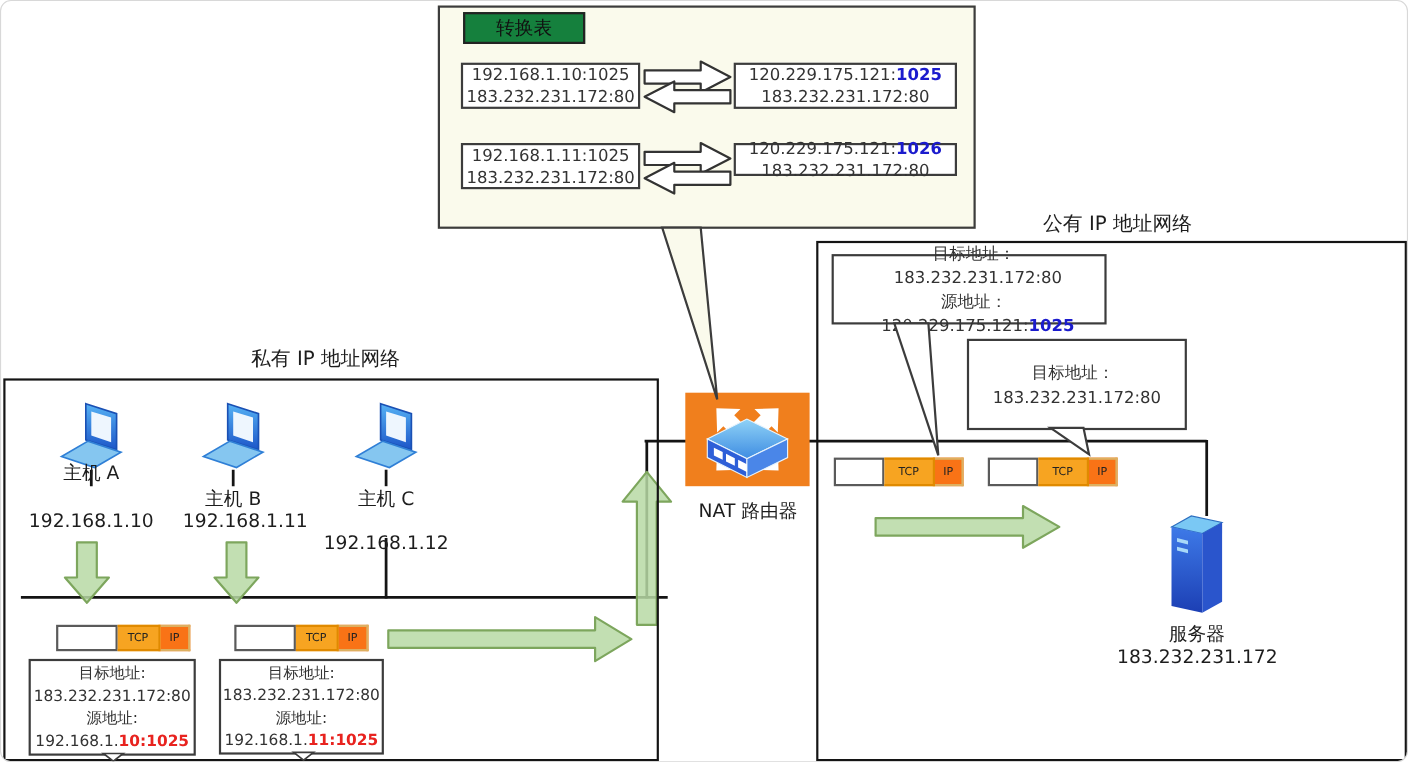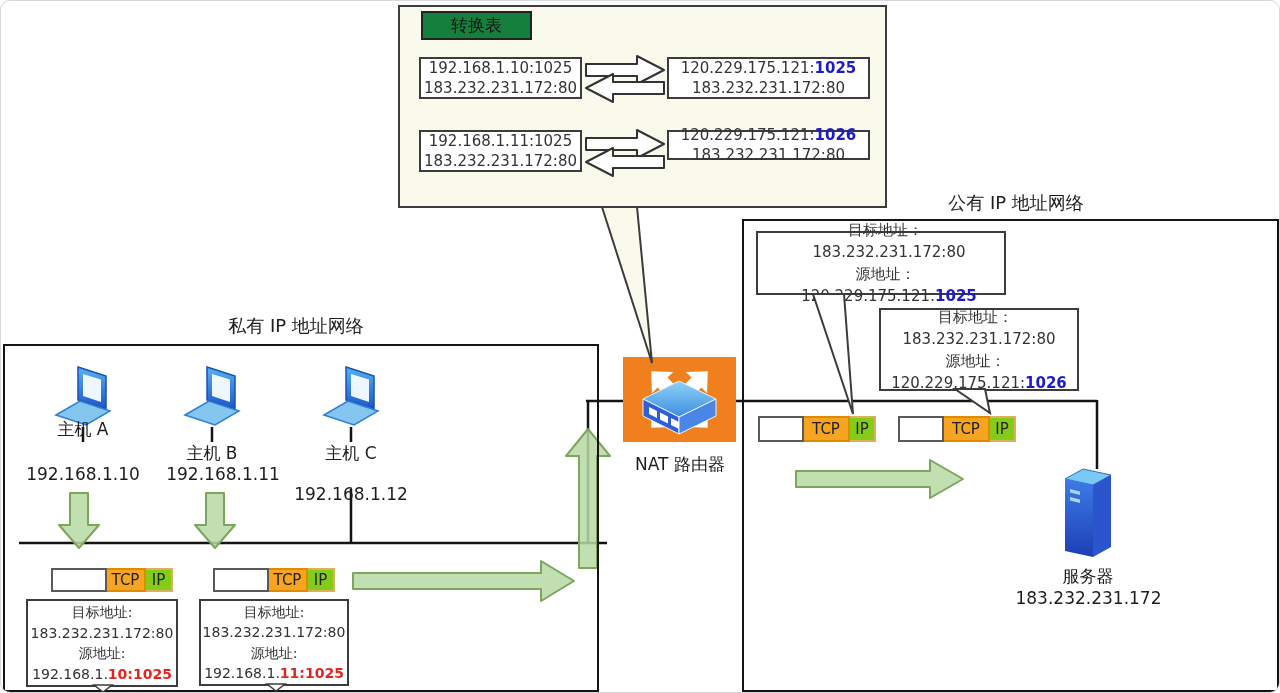--- a/index.html
+++ b/index.html
@@ -18,24 +18,24 @@
   .ttable-title{background:#15803d;border:2px solid #222;padding:1px 28px;font-size:17px;color:#111;}
   .map-box{background:#fff;border:2px solid #3c3c3c;text-align:center;font-size:15px;line-height:20px;
            color:#333;display:flex;flex-direction:column;justify-content:center;}
   
   .region-box{border:2px solid #141414;background:transparent;}
   .region-title{font-size:18px;color:#1d1d1d;text-align:center;white-space:nowrap;}
   
   .node-label{font-size:17px;color:#1d1d1d;text-align:center;white-space:nowrap;}
   
   .packet{display:flex;align-items:stretch;}
-  .seg{display:flex;align-items:center;justify-content:center;box-sizing:border-box;font-size:15px;color:#222;}
+  .seg{display:flex;align-items:center;justify-content:center;box-sizing:border-box;font-size:10px;color:#222;}
   .seg-data{width:56px;background:#fff;border:2px solid #5a5a5a;}
   .seg-tcp{width:39px;background:#f7a421;border:2px solid #e08a00;border-left:none;}
-  .seg-ip{width:27px;background:#84cc16;border:2px solid #ddb061;border-left:none;}
+  .seg-ip{width:27px;background:#f97316;border:2px solid #ddb061;border-left:none;}
   .packet-sm .seg-data{width:46px;}
   .packet-sm .seg-tcp{width:46px;}
   .packet-sm .seg-ip{width:26px;}
   
   .callout{background:#fff;border:2px solid #3c3c3c;text-align:center;color:#333;
            display:flex;flex-direction:column;justify-content:center;}
   .callout-left{font-size:14px;line-height:20.5px;}
   .callout-right{font-size:15px;line-height:22px;}
   .lbl{margin-right:7px;}
   .blue{color:#1b1bcd;font-weight:bold;}
@@ -189,21 +189,20 @@
       <div>源地址:</div>
       <div><span>192.168.1.</span><span class="red">11:1025</span></div>
     </div>
 
     <div class="abs callout callout-right" style="left:755px;top:230px;width:250px;height:64px;padding-left:16px;">
       <div><span class="lbl">目标地址：</span><span>183.232.231.172:80</span></div>
       <div><span class="lbl">源地址：</span><span>120.229.175.121:</span><span class="blue">1025</span></div>
     </div>
     <div class="abs callout callout-right" style="left:878px;top:307px;width:200px;height:83px;">
       <div><span class="lbl">目标地址：</span><span>183.232.231.172:80</span></div>
-      <div><span class="lbl">源地址：</span><span>120.229.175.121:</span><span class="blue">1026</span></div>
     </div>
 
     <div class="abs packet packet-sm" style="left:757px;top:415px;height:26px;">
       <span class="seg seg-data"></span>
       <span class="seg seg-tcp">TCP</span>
       <span class="seg seg-ip">IP</span>
     </div>
     <div class="abs packet packet-sm" style="left:897px;top:415px;height:26px;">
       <span class="seg seg-data"></span>
       <span class="seg seg-tcp">TCP</span>

